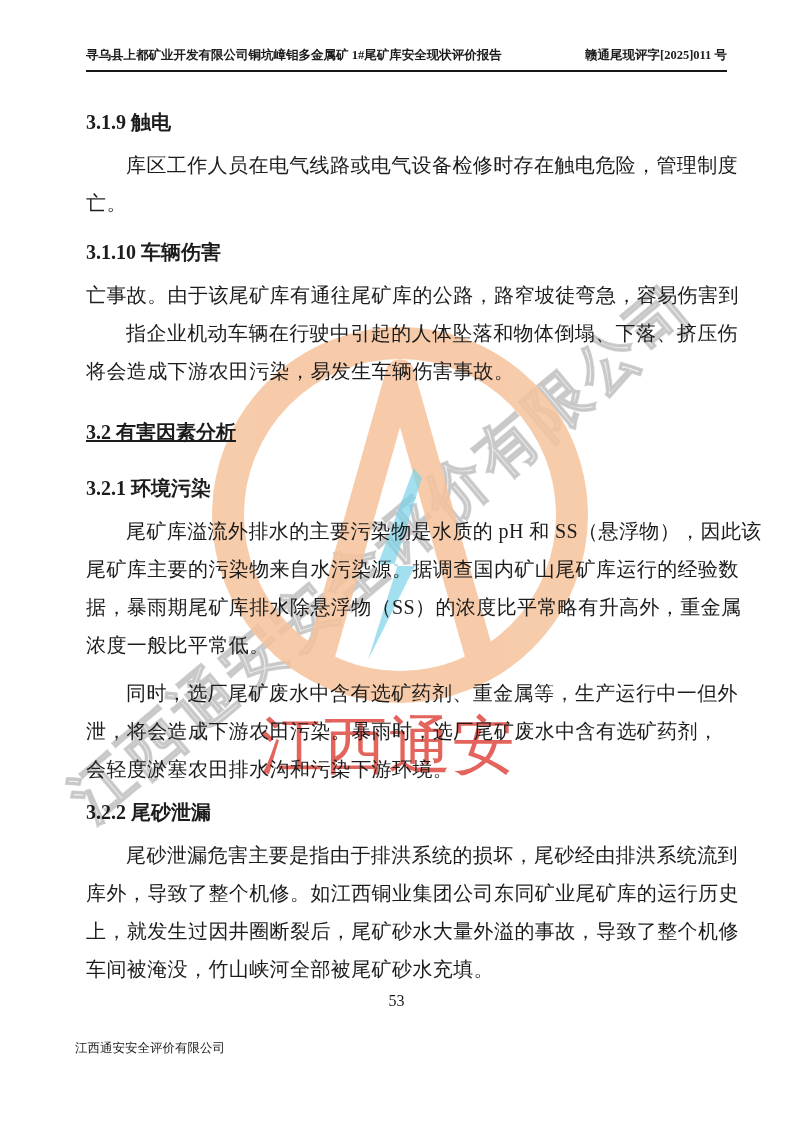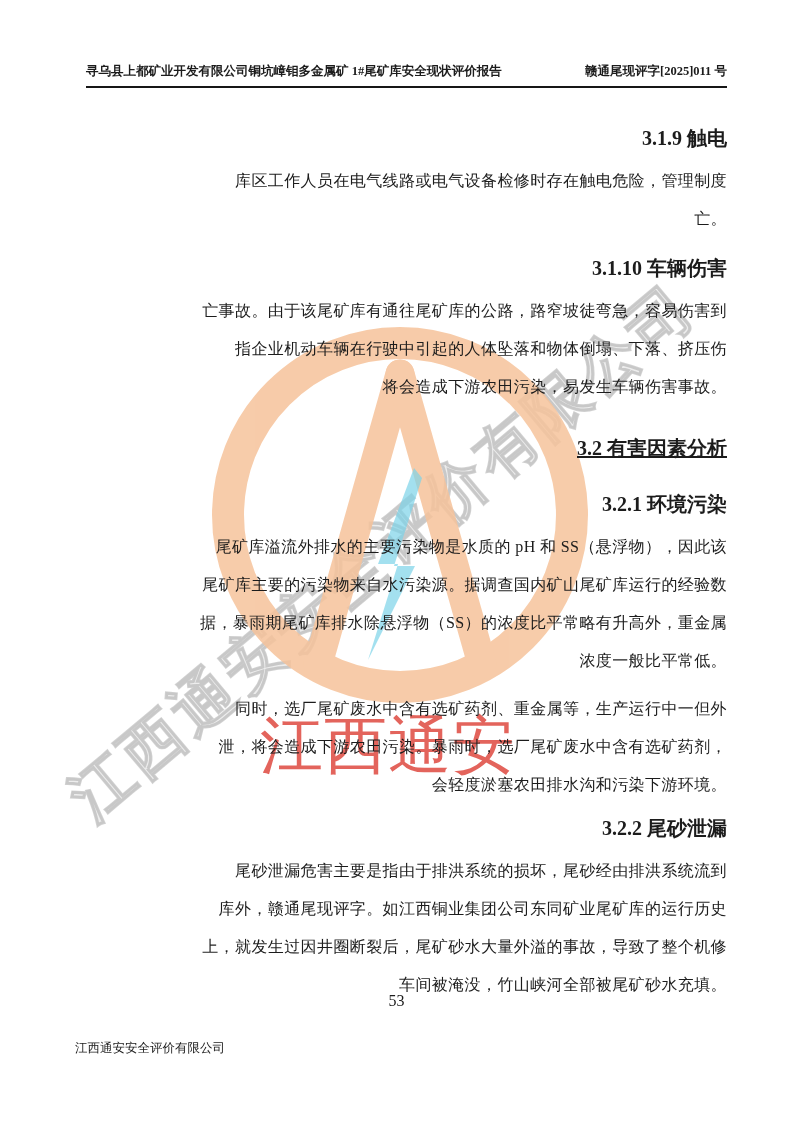--- a/index.html
+++ b/index.html
@@ -24,38 +24,38 @@
   .wm-ring   { fill:none; stroke:var(--wm-ring,#f6c39b); stroke-width:32; }
   .wm-a-leg  { fill:none; stroke:var(--wm-ring,#f6c39b); stroke-width:29; stroke-linecap:round; }
   .wm-bolt   { fill:var(--wm-bolt,#7cd3e8); }
   .wm-red {
     position:absolute; left:260px; top:706px;
     font-size:63px; line-height:80px; letter-spacing:1px; font-weight:normal;
     color:var(--wm-red-text,#dc392f); opacity:0.78; white-space:nowrap;
   }
 
   
-  .content { position:absolute; inset:0; z-index:10; padding:0 66px 4px 86px;text-align:right; }
+  .content { position:absolute; inset:0; z-index:10; padding:0 66px 4px 86px; }
   .hdr {
     display:flex; justify-content:space-between; align-items:flex-end;
     padding-top:46px; padding-bottom:6px; border-bottom:2px solid #161616;
     font-size:12.5px; font-weight:bold; line-height:18px;
   }
-  .hdr .hdr-right { white-space:nowrap;margin-top:16px; }
+  .hdr .hdr-right { white-space:nowrap; }
   .hd {
     font-size:20px; font-weight:bold; line-height:28px; white-space:nowrap;
   }
   .hd-319  { margin-top:36px; }
   .hd-3110 { margin-top:16px; }
   .hd-32   { margin-top:28px;text-decoration:underline; }
   .hd-321  { margin-top:28px; }
   .hd-322  { margin-top:10px; }
   .para { margin-top:10px; }
   .line {
-    font-size:16px; line-height:38px; height:38px;
+    font-size:20px; line-height:38px; height:38px;
     white-space:nowrap; letter-spacing:0.4px;
   }
   .line.first { text-indent:40px; }
 
   .pagenum {
     position:absolute; left:0; right:0; top:992px; text-align:center;
     font-size:16px; z-index:10;
   }
   .foot-co {
     position:absolute; left:75px; top:1040px; font-size:12.5px; z-index:10;
@@ -112,21 +112,21 @@
     </div>
     <div class="para">
       <div class="line first">同时，选厂尾矿废水中含有选矿药剂、重金属等，生产运行中一但外</div>
       <div class="line">泄，将会造成下游农田污染。暴雨时，选厂尾矿废水中含有选矿药剂，</div>
       <div class="line">会轻度淤塞农田排水沟和污染下游环境。</div>
     </div>
 
     <div class="hd hd-322">3.2.2 尾砂泄漏</div>
     <div class="para">
       <div class="line first">尾砂泄漏危害主要是指由于排洪系统的损坏，尾砂经由排洪系统流到</div>
-      <div class="line">库外，赣通尾现评字。如江西铜业集团公司东同矿业尾矿库的运行历史</div>
+      <div class="line">库外，导致了整个机修。如江西铜业集团公司东同矿业尾矿库的运行历史</div>
       <div class="line">上，就发生过因井圈断裂后，尾矿砂水大量外溢的事故，导致了整个机修</div>
       <div class="line">车间被淹没，竹山峡河全部被尾矿砂水充填。</div>
     </div>
 
   </div>
 
   <div class="pagenum">53</div>
   <div class="foot-co">江西通安安全评价有限公司</div>
 
 </div>

